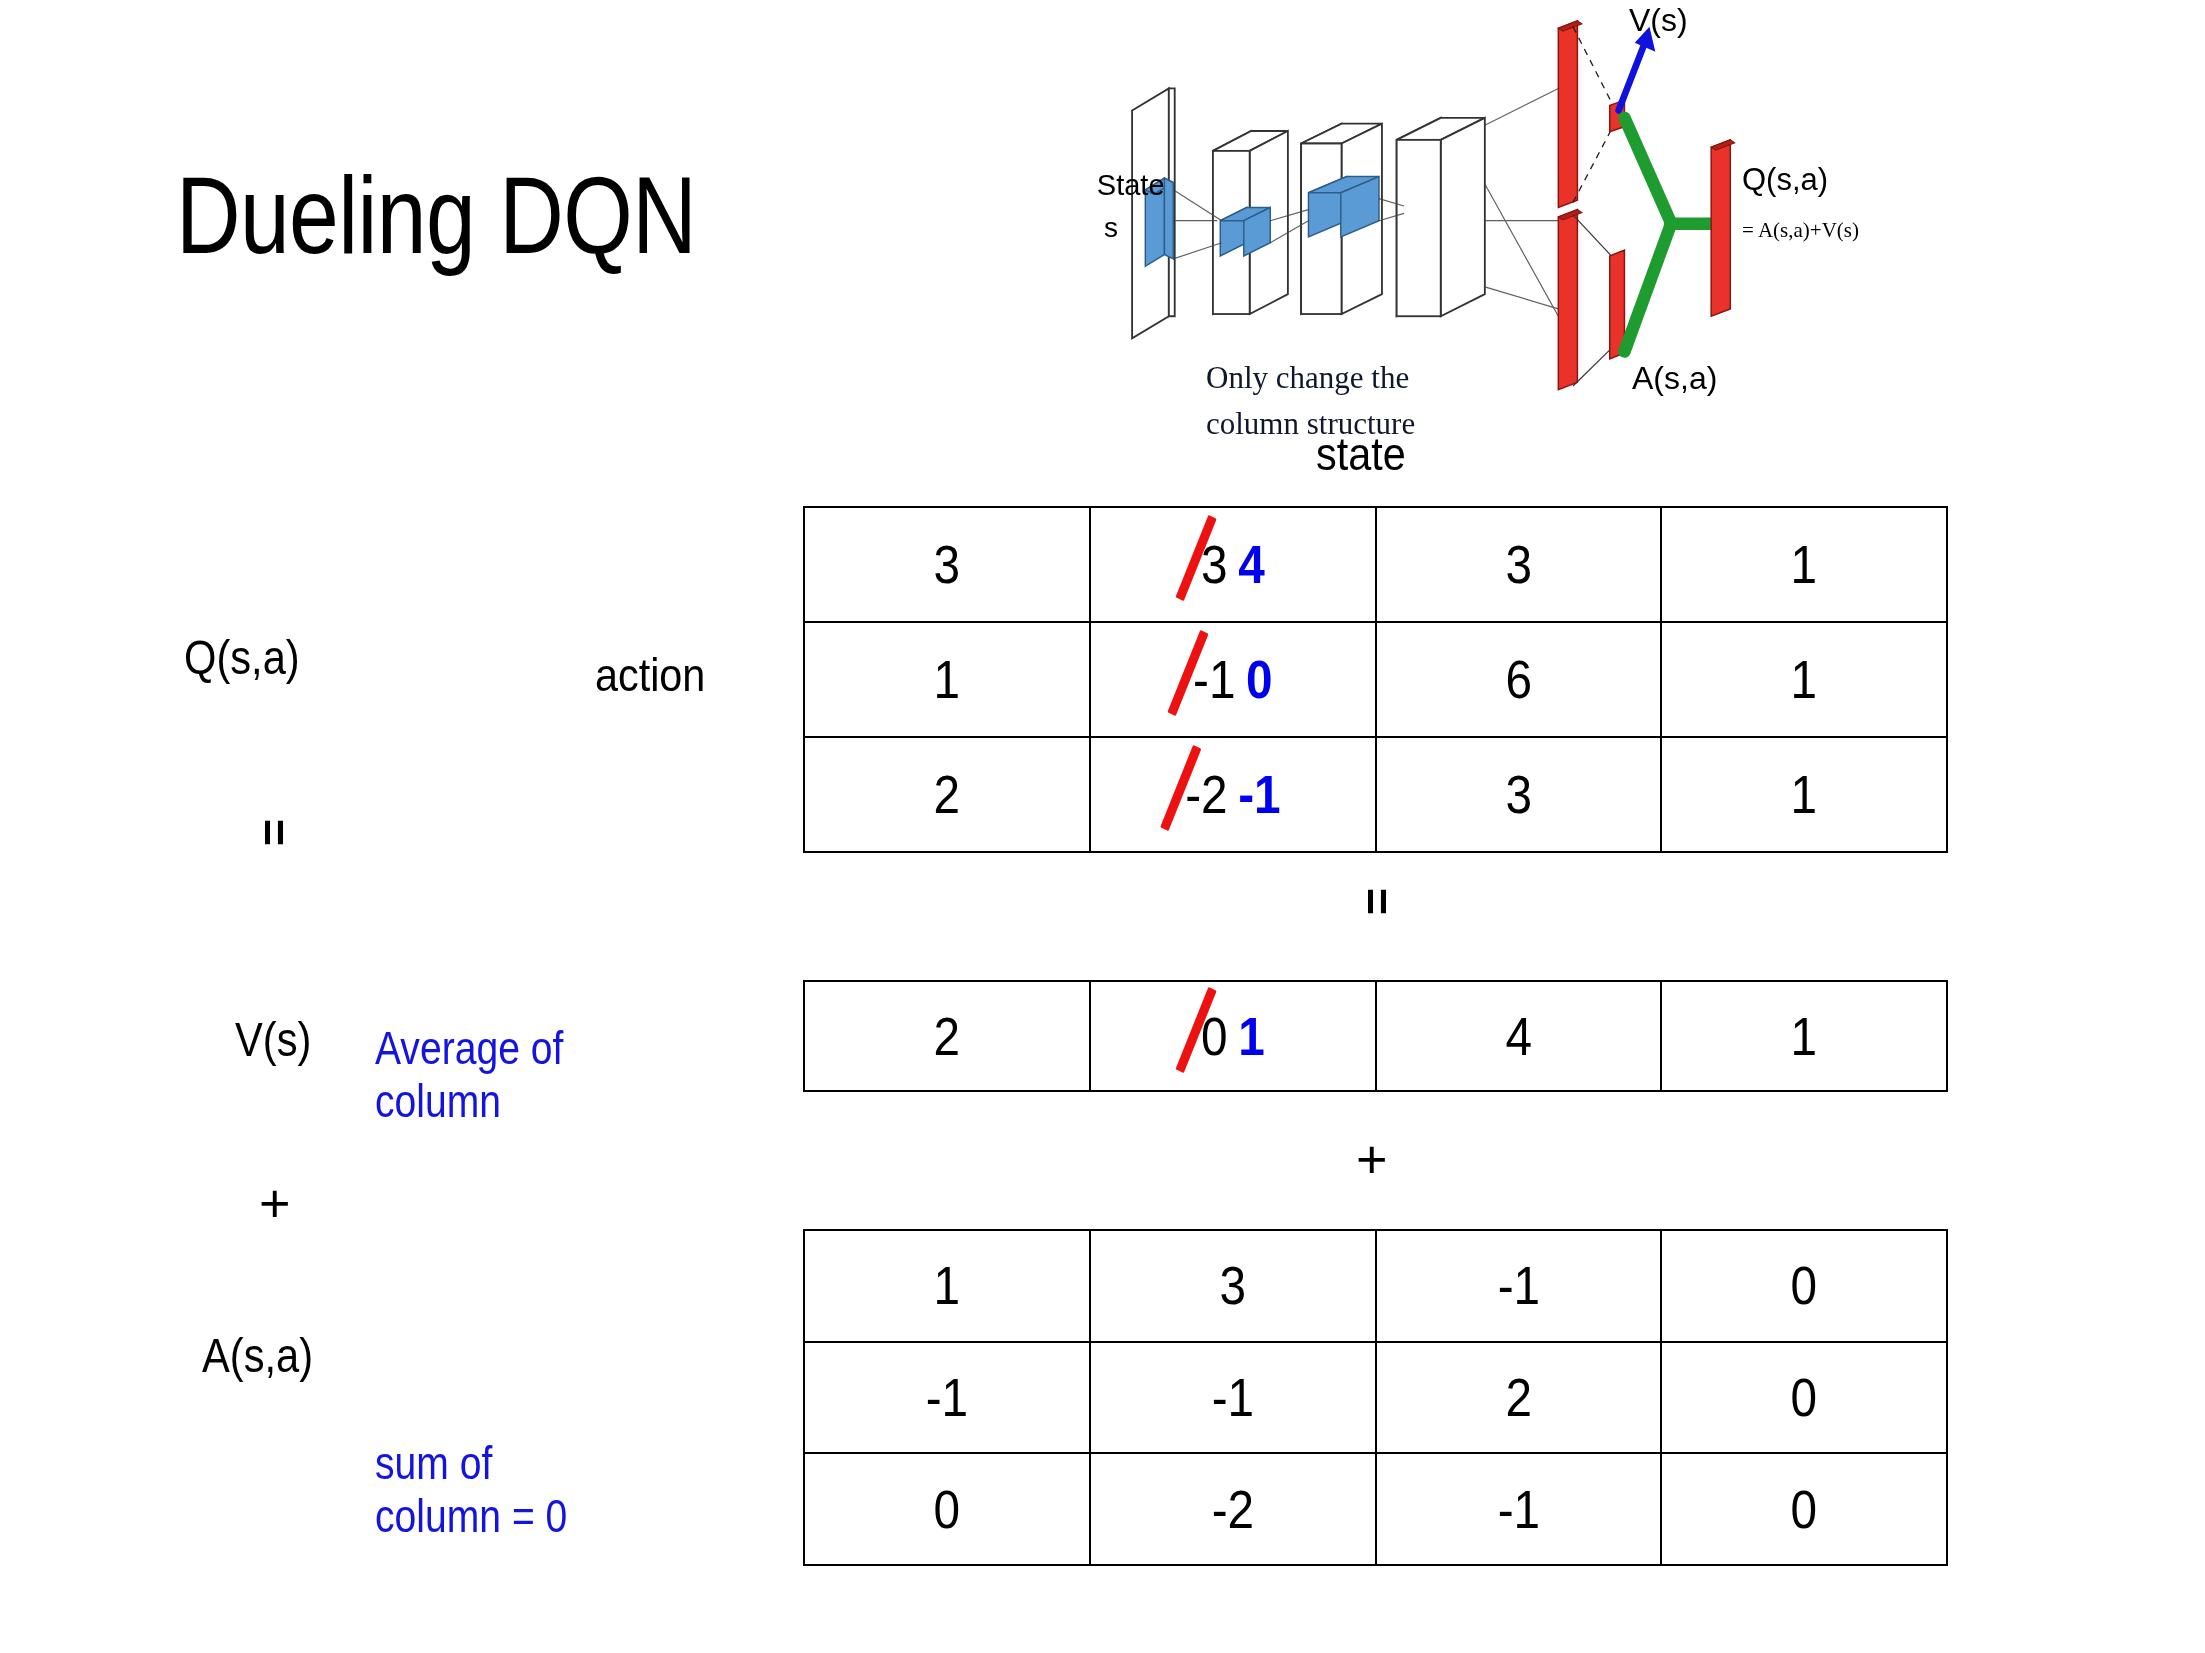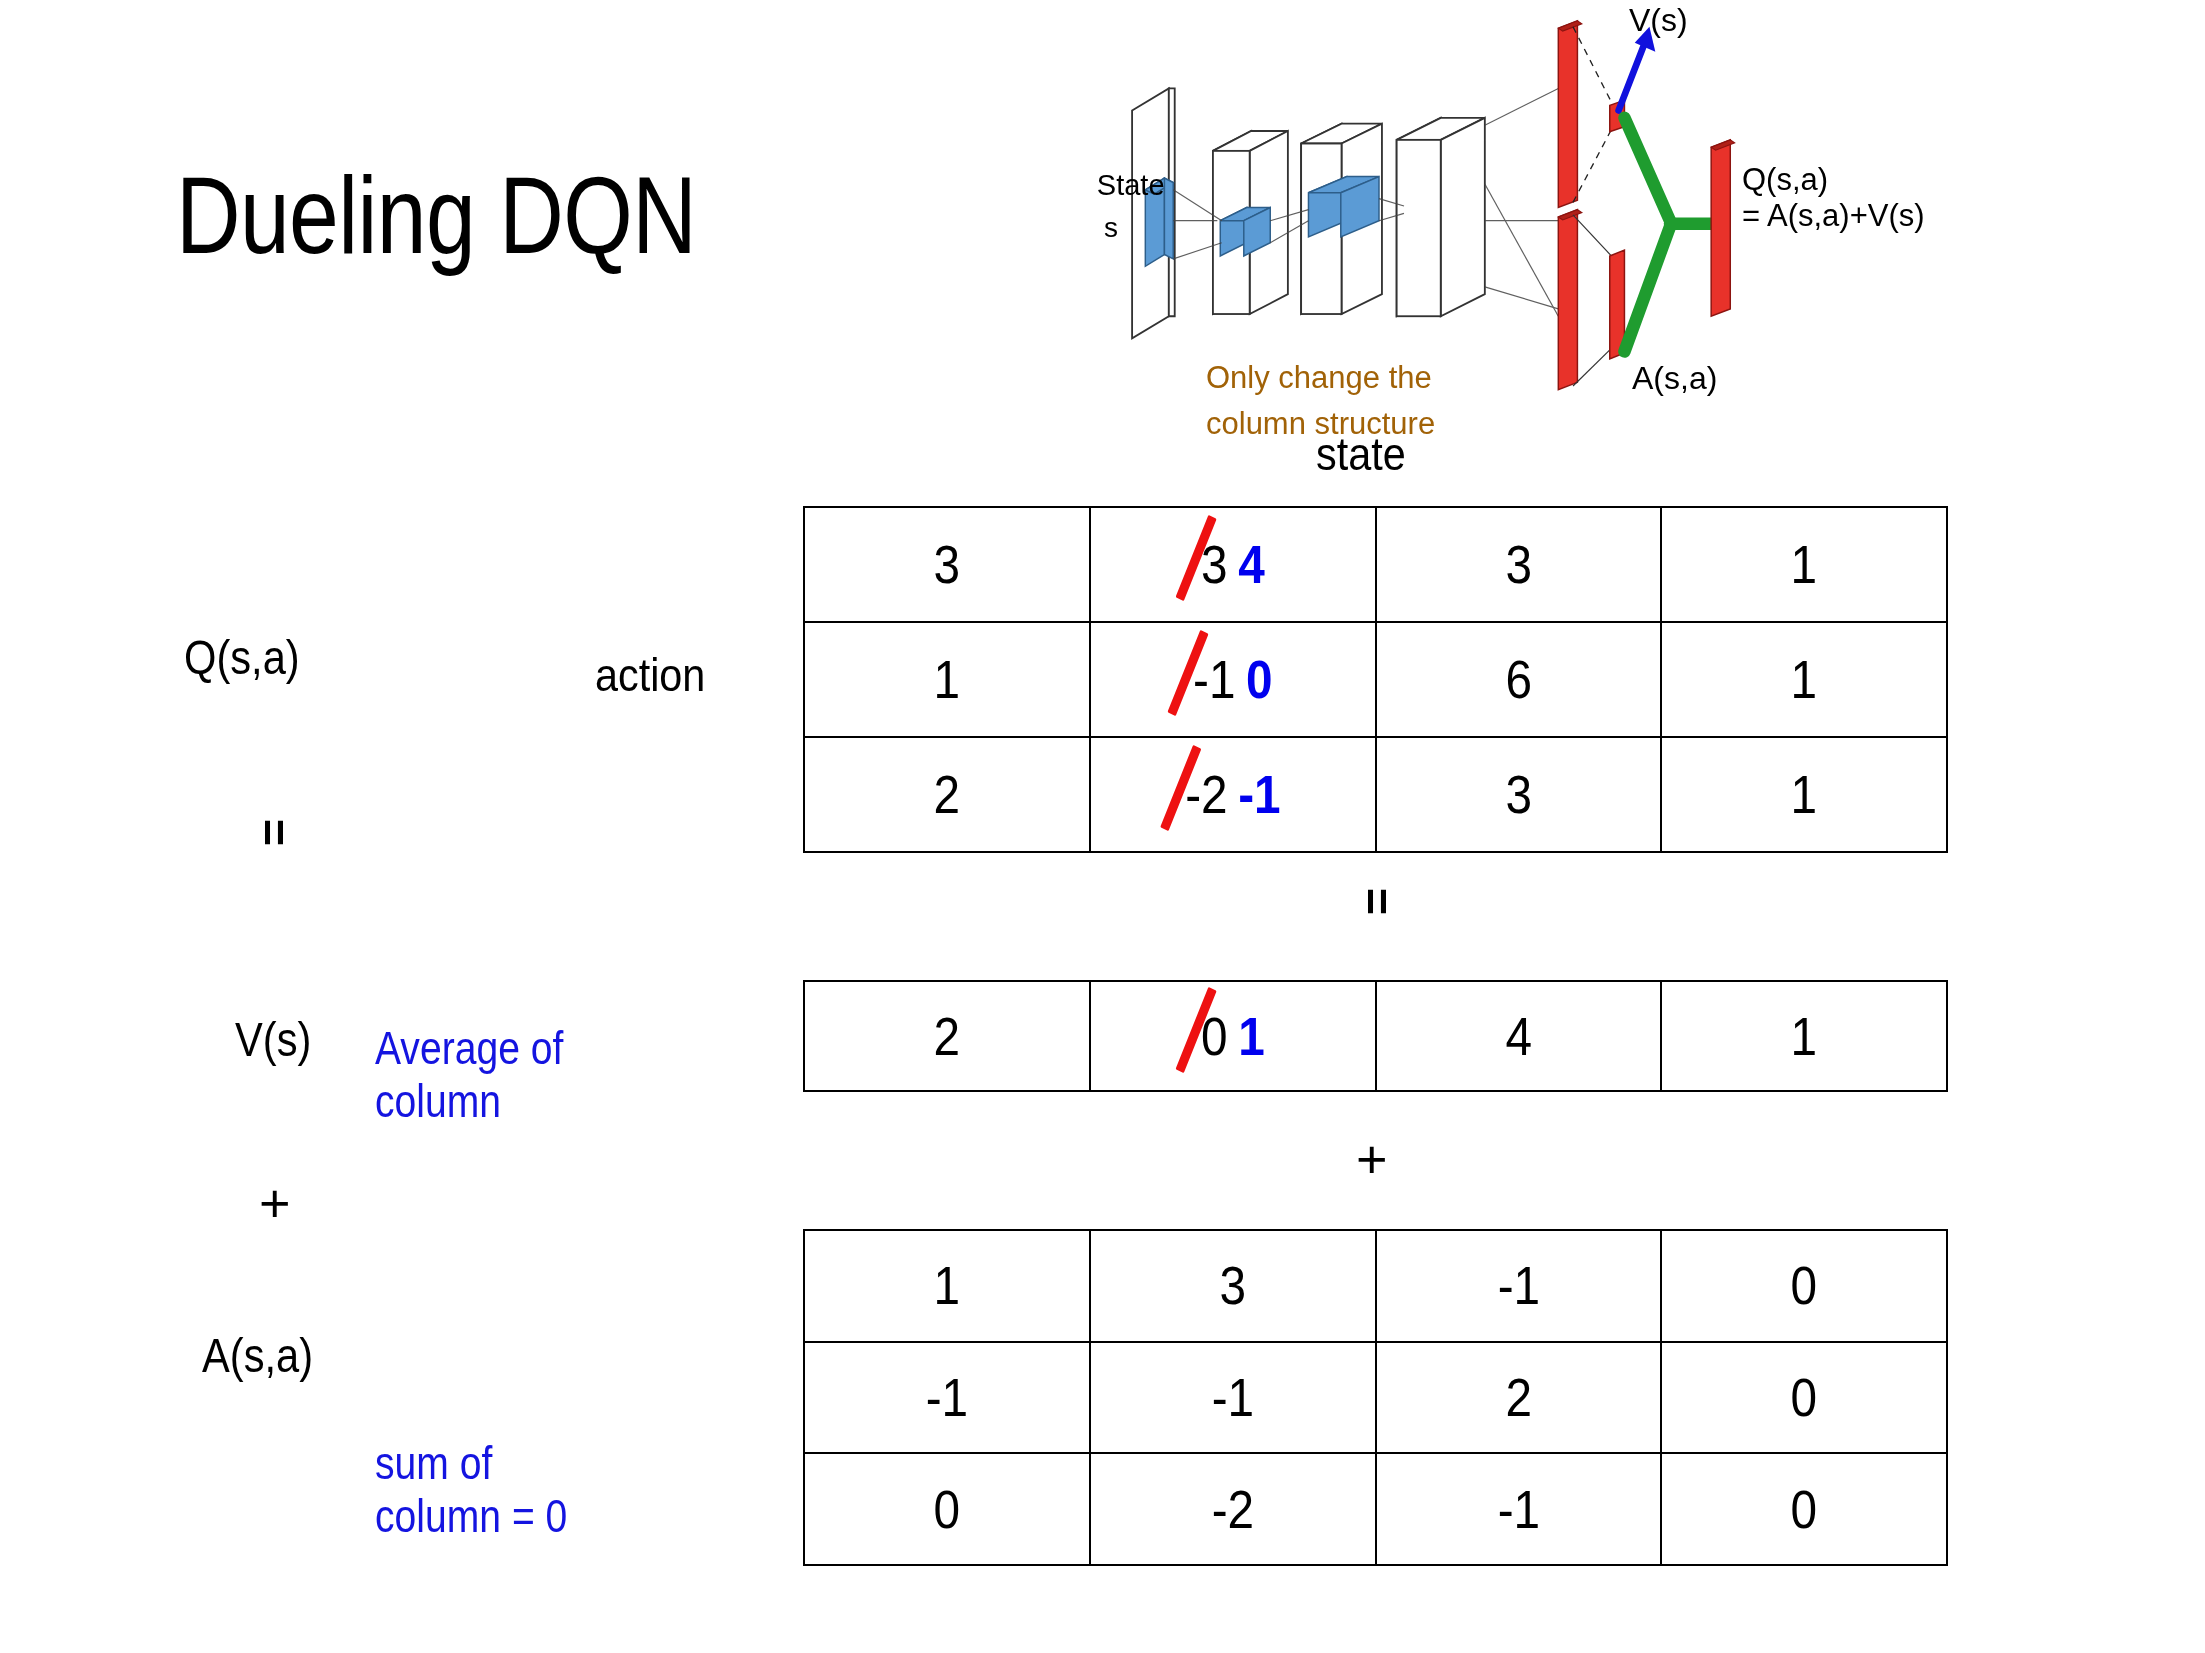--- a/index.html
+++ b/index.html
@@ -39,21 +39,21 @@
     width: 1117px;
     height: 412px;
   }
   #network-diagram svg { display: block; }
   .diag-label {
     position: absolute;
     font-family: "Liberation Sans", sans-serif;
     color: #000000;
     white-space: nowrap;
   }
-  .diag-label.blue { color: #a16207; }
+  .diag-label.blue { color: #0f172a; font-family: Liberation Serif, serif; }
 
   
   .row-label {
     position: absolute;
     font-size: 49px;
     font-weight: 400;
     color: #000000;
     white-space: nowrap;
     transform: scaleX(0.85);
     transform-origin: left top;
@@ -267,21 +267,21 @@
   <div class="diag-label" style="left:16px; top:212px; font-size:28px;">s</div>
 
   <div class="diag-label blue" style="left:118px; top:360px; font-size:31px;">Only change the</div>
   <div class="diag-label blue" style="left:118px; top:406px; font-size:31px;">column structure</div>
 
   <div class="diag-label" style="left:541px; top:1.5px; font-size:32px;">V(s)</div>
 
   <div class="diag-label" style="left:544px; top:360px; font-size:32px;">A(s,a)</div>
 
   <div class="diag-label" style="left:654px; top:162px; font-size:31px;">Q(s,a)</div>
-  <div class="diag-label" style="left:654px; top:198px; font-size:31px;">= A(s,a)+V(s)</div>
+  <div class="diag-label" style="left:654px; top:218px; font-size:21px;font-family:Liberation Serif, serif;">= A(s,a)+V(s)</div>
 </div>
 
 <div id="state-header" style="left:1316px; top:426px;">state</div>
 
 <div id="action-label" style="left:595px; top:647px;">action</div>
 
 <div class="row-label" style="left:184px; top:629px;">Q(s,a)</div>
 
 <div class="eq-rot" style="left:261px; top:809px;">=</div>
 

